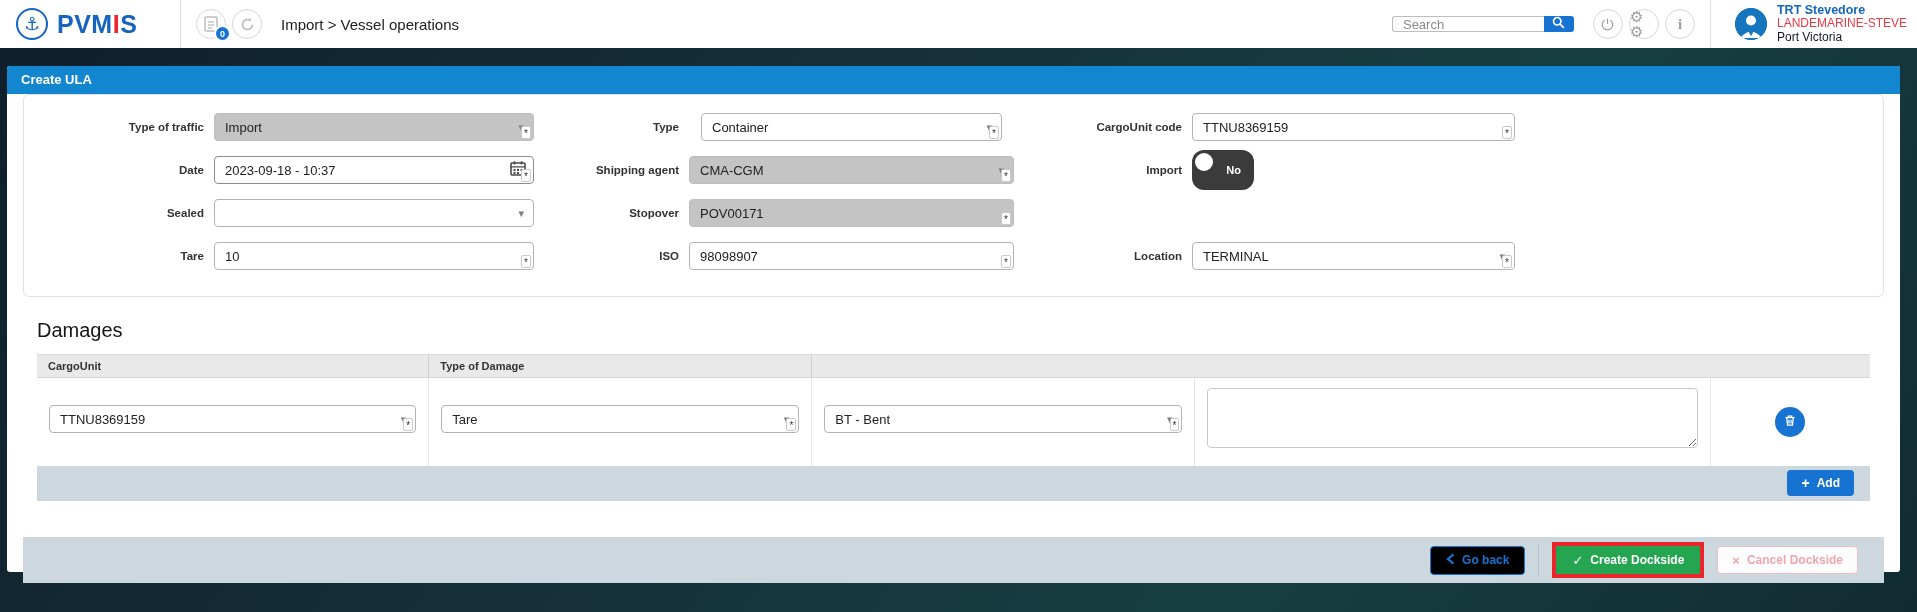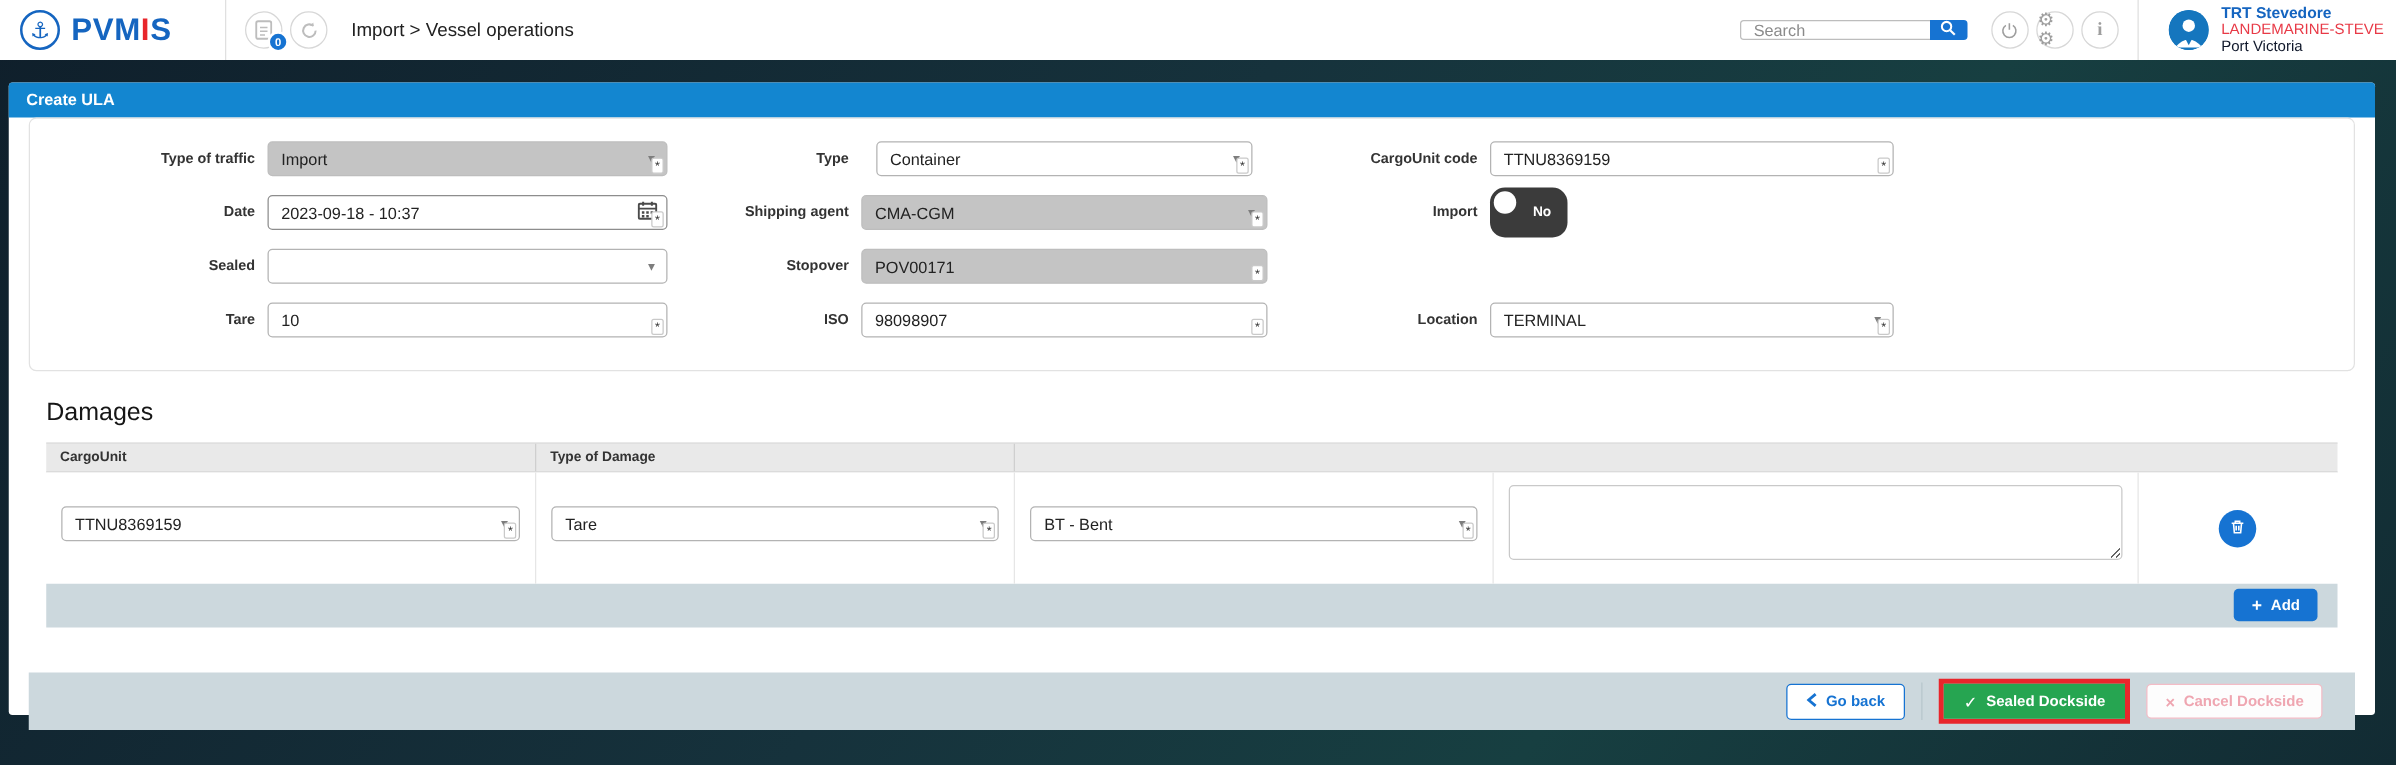--- a/index.html
+++ b/index.html
@@ -78,21 +78,21 @@
   .del-btn { width: 30px; height: 30px; border-radius: 50%; background: #1673d2; border: none; cursor: pointer;
     display: flex; align-items: center; justify-content: center; }
   .dmg-addbar { background: #ccd8dd; padding: 4px 16px 5px; display: flex; justify-content: flex-end; }
   .add-btn { background: #1673d2; color: #fff; font-weight: bold; font-size: 12px; border: none; border-radius: 4px;
     padding: 6px 14px; display: flex; align-items: center; gap: 7px; cursor: pointer; font-family: inherit; }
   .plus-ic { font-size: 14px; font-weight: bold; line-height: 10px; }
   
   .footer-bar { margin-top: 36px; background: #ccd8dd; height: 46px; display: flex; align-items: center;
     justify-content: flex-end; gap: 13px; padding: 0 26px; }
   .btn { font-family: inherit; font-weight: bold; font-size: 12px; display: flex; align-items: center; gap: 7px; cursor: pointer; }
-  .btn-goback { background: #ffffff; border: 1px solid #1673d2; color: #1673d2; border-radius: 4px; padding: 6px 15px; }
+  .btn-goback { background: #000000; border: 1px solid #1673d2; color: #1673d2; border-radius: 4px; padding: 6px 15px; }
   .v-sep { width: 1px; height: 30px; background: #b6c5cb; }
   .red-box { border: 4px solid #e8262b; display: flex; }
   .btn-create { background: #26a551; border: none; color: #fff; padding: 7px 16px; }
   .btn-cancel { background: #fdfdfd; border: 1px solid #f3bcc6; color: #efa6b1; border-radius: 4px; padding: 6px 14px; cursor: default; }
   .ck { font-size: 13px; line-height: 11px; }
   .xx { font-size: 13px; line-height: 11px; font-weight: bold; }
 </style>
 </head>
 <body>
 
@@ -332,21 +332,21 @@
           <svg width="9" height="12" viewBox="0 0 10 14" fill="none" stroke="#1673d2" stroke-width="2.6">
               <path d="M8.5 1.5 L2 7 L8.5 12.5"></path>
             </svg>
         </span>
         <span>Go back</span>
       </button>
       <div class="v-sep"></div>
       <div class="red-box">
         <button class="btn btn-create">
           <span class="ck">✓</span>
-          <span>Sealed Dockside</span>
+          <span>Create Dockside</span>
         </button>
       </div>
       <button class="btn btn-cancel">
         <span class="xx">×</span>
         <span>Cancel Dockside</span>
       </button>
     </div>
 
   </div>
 </div>

